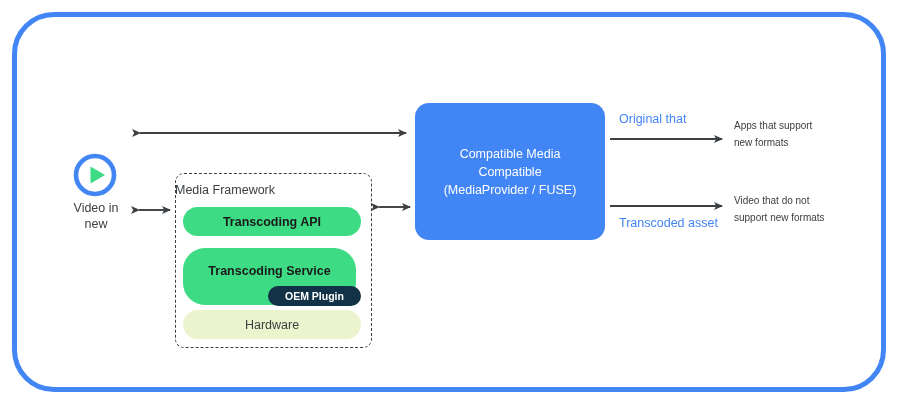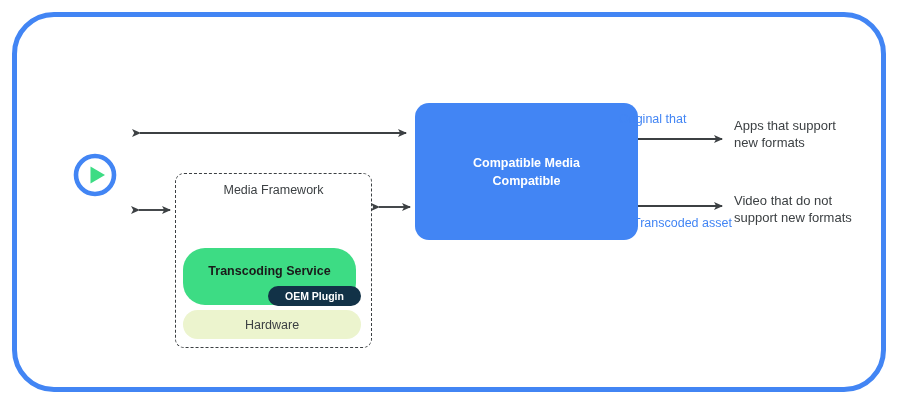--- a/index.html
+++ b/index.html
@@ -62,21 +62,21 @@
     box-sizing: border-box;
     border: 1.3px dashed #3c4043;
     border-radius: 9px;
     background: transparent;
   }
   .framework-title {
     position: absolute;
     left: 175px;
     top: 183px;
     width: 197px;
-    text-align: center;
+    text-align: left;
     font-size: 12.5px;
     color: #3c4043;
   }
 
   .layer {
     position: absolute;
     box-sizing: border-box;
     display: flex;
     align-items: center;
     justify-content: center;
@@ -131,32 +131,32 @@
     color: #ffffff;
     font-size: 10.5px;
     font-weight: bold;
   }
 
   
   .cmt-box {
     position: absolute;
     left: 415px;
     top: 103px;
-    width: 223px;
+    width: 190px;
     height: 137px;
     box-sizing: border-box;
     border-radius: 14px;
     background: #4285F4;
     color: #ffffff;
     display: flex;
     align-items: center;
     justify-content: center;
     text-align: center;
     font-size: 12.5px;
-    font-weight: bold;
+    font-weight: normal;
     line-height: 18px;
     padding: 0 6px;
   }
 
   
   .arrow-layer {
     position: absolute;
     left: 0;
     top: 0;
     width: 898px;
@@ -165,25 +165,25 @@
   }
 
   
   .asset-label {
     position: absolute;
     font-size: 12.5px;
     color: #4285F4;
     white-space: nowrap;
   }
   .label-original { left: 619px; top: 112px; }
-  .label-transcoded { left: 619px; top: 216px; margin-left: 14px; }
+  .label-transcoded { left: 619px; top: 216px; }
 
   .apps-label {
     position: absolute;
-    font-size: 13px;
+    font-size: 10px;
     line-height: 17px;
     color: #3c4043;
     white-space: nowrap;
   }
   .apps-support { left: 734px; top: 117px; }
   .apps-nosupport { left: 734px; top: 192px; }
 </style>
 </head>
 <body>
 
@@ -222,42 +222,48 @@
     </g>
   </svg>
 
   <div class="play-icon">
     <svg viewBox="0 0 46 46" width="46" height="46">
       <circle cx="23" cy="23" r="19" fill="none" stroke="#4285F4" stroke-width="4.6"></circle>
       <path d="M18.5 14.5 L33 23 L18.5 31.5 Z" fill="#3DDC84"></path>
     </svg>
   </div>
   <div class="video-label">
+    <div>Video in</div>
+    <div>new</div>
   </div>
 
   <div class="framework-box"></div>
   <div class="framework-title">Media Framework</div>
 
+  <div class="layer layer-api">
+    <span class="layer-text">Transcoding API</span>
+  </div>
 
   <div class="layer layer-service">
     <span class="layer-text">Transcoding Service</span>
   </div>
 
   <div class="oem-plugin">
     <span>OEM Plugin</span>
   </div>
 
   <div class="layer layer-hardware">
     <span class="layer-text">Hardware</span>
   </div>
 
   <div class="cmt-box">
     <div>
       <div>Compatible Media</div>
       <div>Compatible</div>
+      <div>(MediaProvider / FUSE)</div>
     </div>
   </div>
 
   <div class="asset-label label-original">Original that</div>
   <div class="asset-label label-transcoded">Transcoded asset</div>
 
   <div class="apps-label apps-support">
     <div>Apps that support</div>
     <div>new formats</div>
   </div>

